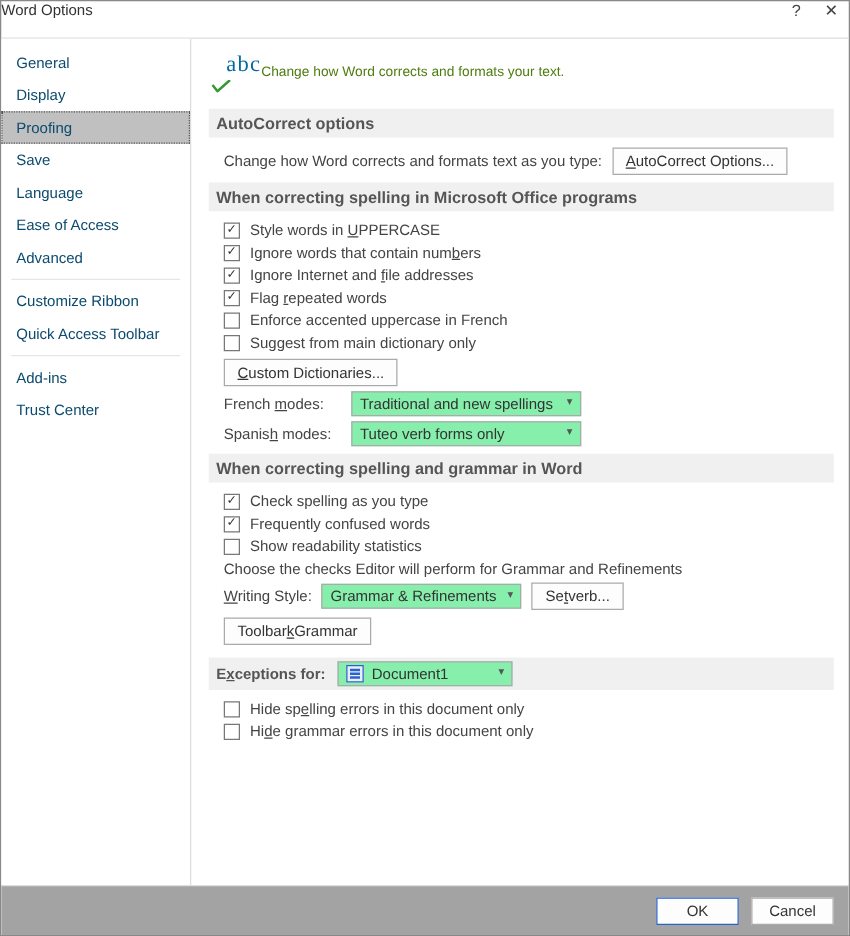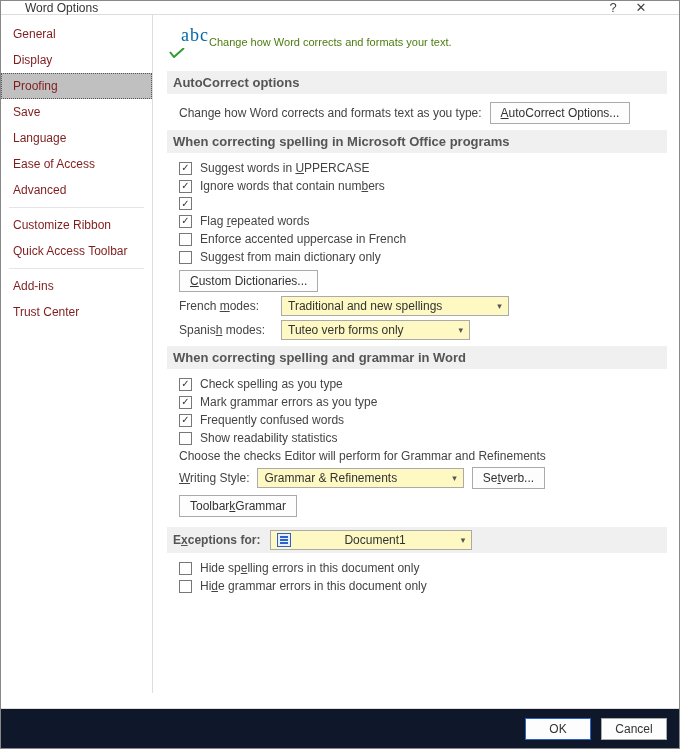--- a/index.html
+++ b/index.html
@@ -9,42 +9,41 @@
     font-size: 12px;
     color: #333;
     background: #fff;
     width: 680px;
     height: 749px;
     border: 1px solid #888;
     overflow: hidden;
     position: relative;
   }
   .titlebar {
-    height: 14px;
+    height: 30px;
     display: flex;
-    align-items: center;
-    padding: 0 24px;
+    padding: 0 0;
     border-bottom: 1px solid #ddd;
   }
   .titlebar .title { flex: 1; font-size: 12px; }
   .titlebar .ctl { width: 28px; text-align: center; font-size: 13px; color: #444; cursor: default; }
   .main {
     display: flex;
     height: 678px;
   }
   .sidebar {
     width: 152px;
     border-right: 1px solid #ddd;
     padding: 6px 0;
     background: #fff;
   }
   .sidebar .cat {
     padding: 6px 12px;
     font-size: 12px;
-    color: #7f1d1d;
+    color: #0c4a6e;
     cursor: default;
   }
   .sidebar .cat.selected {
     background: #c0c0c0;
     border: 1px dotted #555;
     padding: 5px 11px;
   }
   .sidebar .sep { height: 1px; background: #e5e5e5; margin: 4px 8px; }
   .content {
     flex: 1;
@@ -81,43 +80,41 @@
     background: #fdfdfd;
     padding: 3px 10px;
     font-size: 12px;
     color: #333;
     display: inline-flex;
     align-items: center;
     cursor: default;
   }
   .dropdown {
     border: 1px solid #aaa;
-    background: #fef9c3;
+    background: #86efac;
     padding: 2px 6px;
     font-size: 12px;
     color: #333;
     display: inline-flex;
-    align-items: center;
     min-width: 150px;
     position: relative;
-    gap: 47px;
   }
   .dropdown .dd-text { flex: 1; }
   .dropdown .dd-arrow { margin-left: 8px; font-size: 9px; color: #555; }
   .footer {
     position: absolute;
     bottom: 0; left: 0; right: 0;
     height: 40px;
     border-top: 1px solid #ddd;
     display: flex;
     justify-content: flex-end;
     align-items: center;
     gap: 10px;
     padding: 0 12px;
-    background: #0f172a;
+    background: #a3a3a3;
   }
   .footer .btn { width: 66px; justify-content: center; }
   .footer .btn.primary { border: 1.5px solid #2a62c9; }
   .exceptions-head {
     background: #f0f0f0;
     display: flex; align-items: center;
     padding: 3px 6px;
     margin: 10px 0 8px 0;
     gap: 10px;
     font-weight: bold; color: #555;
@@ -178,28 +175,29 @@
       <span class="btn">
         <span class="u">A</span>
           <span>utoCorrect Options...</span>
       </span>
     </div>
 
     <div class="section-head">When correcting spelling in Microsoft Office programs</div>
     <div id="office-opts">
         <div class="cb-row">
           <span class="cb checked"></span>
-          <span><span>Suggest words in </span><span class="u">U</span><span>PPERCASE</span></span>
+          <span><span>Style words in </span><span class="u">U</span><span>PPERCASE</span></span>
         </div>
         <div class="cb-row">
           <span class="cb checked"></span>
           <span><span>Ignore words that contain num</span><span class="u">b</span><span>ers</span></span>
         </div>
         <div class="cb-row">
           <span class="cb checked"></span>
+          <span><span>Ignore Internet and </span><span class="u">f</span><span>ile addresses</span></span>
         </div>
         <div class="cb-row">
           <span class="cb checked"></span>
           <span><span>Flag </span><span class="u">r</span><span>epeated words</span></span>
         </div>
         <div class="cb-row">
           <span class="cb"></span>
           <span><span>Enforce accented uppercase in French</span><span class="u"></span><span></span></span>
         </div>
         <div class="cb-row">
@@ -227,24 +225,20 @@
         <span class="dd-text">Tuteo verb forms only</span>
         <span class="dd-arrow">▾</span>
       </span>
     </div>
 
     <div class="section-head">When correcting spelling and grammar in Word</div>
     <div id="word-opts">
         <div class="cb-row">
           <span class="cb checked"></span>
           <span>Check spelling as you type</span>
-        </div>
-        <div class="cb-row">
-          <span class="cb checked"></span>
-          <span>Mark grammar errors as you type</span>
         </div>
         <div class="cb-row">
           <span class="cb checked"></span>
           <span>Frequently confused words</span>
         </div>
         <div class="cb-row">
           <span class="cb"></span>
           <span>Show readability statistics</span>
         </div>
       </div>

